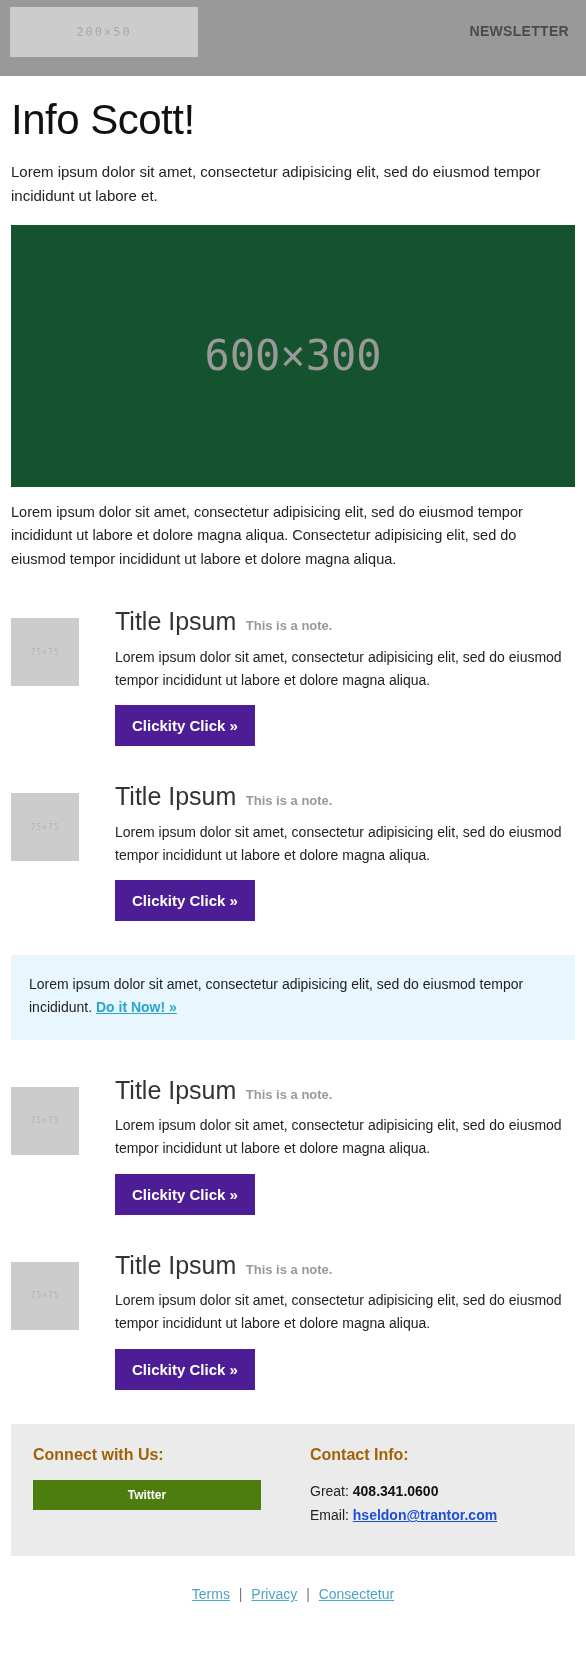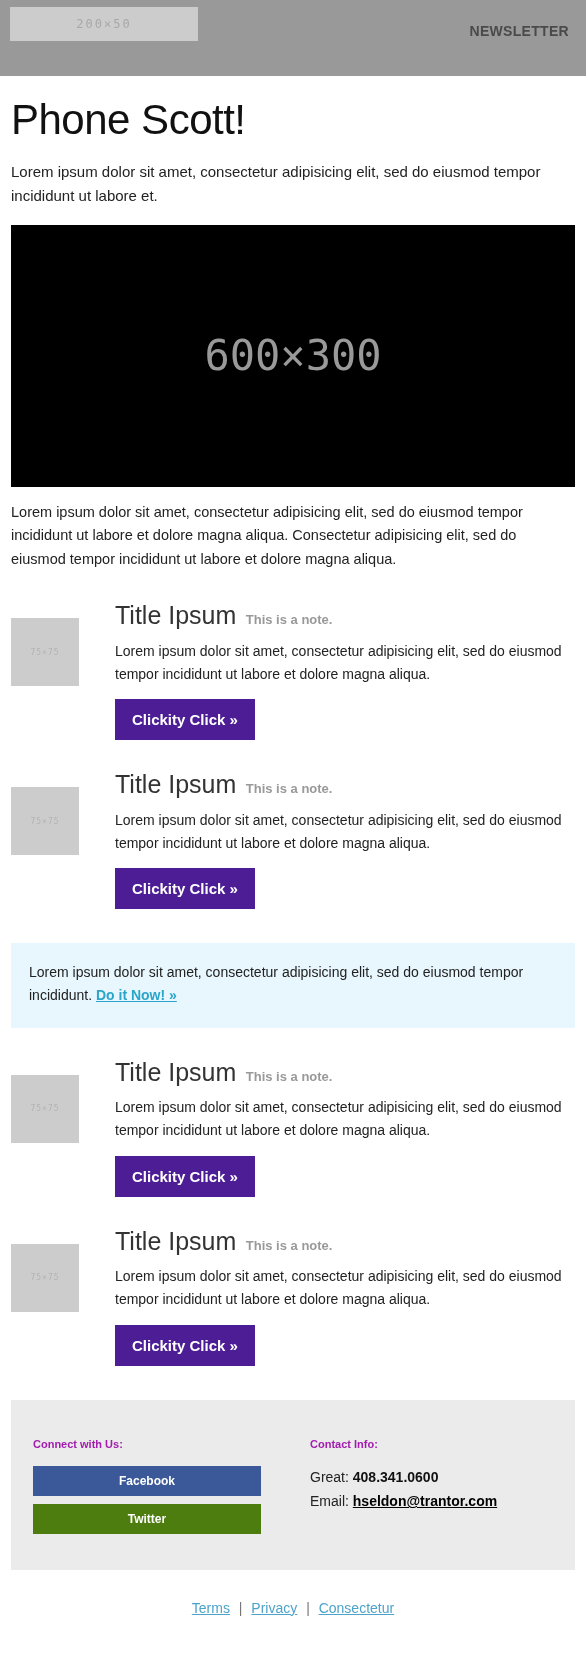--- a/index.html
+++ b/index.html
@@ -24,21 +24,21 @@
     background: #999999;
     height: 76px;
     padding: 0;
     position: relative;
     display: flex;
     align-items: flex-start;
     justify-content: space-between;
   }
   .logo-placeholder {
     width: 188px;
-    height: 34px;
+    height: 50px;
     margin: 7px 0 0 10px;
     background: #cccccc;
     display: flex;
     align-items: center;
     justify-content: center;
     color: #a8a8a8;
     font-size: 12px;
     letter-spacing: 2px;
     font-family: "DejaVu Sans Mono", monospace;
   }
@@ -65,21 +65,21 @@
   }
   p.lede {
     font-size: 15px;
     line-height: 1.62;
     margin: 0 0 16px 0;
     color: #222222;
   }
   .hero-image {
     width: 564px;
     height: 262px;
-    background: #000000;
+    background: #14532d;
     display: flex;
     align-items: center;
     justify-content: center;
     color: #999999;
     font-size: 42px;
     font-family: "DejaVu Sans Mono", monospace;
     margin-bottom: 14px;
   }
   p.body-copy {
     font-size: 14.5px;
@@ -106,21 +106,21 @@
     font-size: 8px;
     letter-spacing: 1px;
     font-family: "DejaVu Sans Mono", monospace;
     margin-top: 17px;
   }
   .article-body {
     padding-left: 36px;
     flex: 1;
   }
   .article-heading {
-    margin: 0 0 10px 0;
+    margin: 6px 0 10px 0;
     line-height: 1.15;
   }
   .article-title {
     font-size: 25px;
     font-weight: normal;
     color: #333333;
   }
   .article-note {
     font-size: 13px;
     color: #999999;
@@ -168,24 +168,24 @@
     padding: 22px 22px 28px 22px;
     display: flex;
   }
   .footer-col {
     flex: 1;
   }
   .footer-col.right {
     padding-left: 34px;
   }
   .footer-heading {
-    font-size: 11px;
-    font-weight: bold;
-    margin: 16px 0 16px 0;
-    color: #a21caf;
+    font-size: 16px;
+    font-weight: bold;
+    margin: 0 0 16px 0;
+    color: #a16207;
   }
   .social-btn {
     display: block;
     text-align: center;
     color: #ffffff;
     font-size: 12px;
     font-weight: bold;
     padding: 8px 0;
     margin-bottom: 8px;
     text-decoration: none;
@@ -195,21 +195,21 @@
   .social-twitter  { background: #4d7c0f; }
   .social-google   { background: #dd4b39; }
   .contact-line {
     font-size: 14px;
     line-height: 1.6;
     color: #222222;
     margin: 0 0 2px 0;
   }
   .contact-line b { color: #111111; }
   .contact-line a {
-    color: #000000;
+    color: #1d4ed8;
     font-weight: bold;
     text-decoration: underline;
   }
 
   
   .legal {
     text-align: center;
     padding: 30px 0 22px 0;
     font-size: 14px;
     color: #5fa9cd;
@@ -231,21 +231,21 @@
 
   <div class="header">
     <div class="logo-placeholder">
       <span>200×50</span>
     </div>
     <div class="header-title">NEWSLETTER</div>
   </div>
 
   <div class="content">
 
-    <h1 class="hero-title">Phone Scott!</h1>
+    <h1 class="hero-title">Info Scott!</h1>
 
     <p class="lede">Lorem ipsum dolor sit amet, consectetur adipisicing elit, sed do eiusmod tempor incididunt ut labore et.</p>
 
     <div class="hero-image">
       <span>600×300</span>
     </div>
 
     <p class="body-copy">Lorem ipsum dolor sit amet, consectetur adipisicing elit, sed do eiusmod tempor incididunt ut labore et dolore magna aliqua. Consectetur adipisicing elit, sed do eiusmod tempor incididunt ut labore et dolore magna aliqua.</p>
 
     <div class="article">
@@ -305,21 +305,20 @@
           <span class="article-note">This is a note.</span>
         </div>
         <p class="article-text">Lorem ipsum dolor sit amet, consectetur adipisicing elit, sed do eiusmod tempor incididunt ut labore et dolore magna aliqua.</p>
         <a class="btn" href="#">Clickity Click »</a>
       </div>
     </div>
 
     <div class="footer">
       <div class="footer-col left">
         <div class="footer-heading">Connect with Us:</div>
-        <a class="social-btn social-facebook" href="#">Facebook</a>
         <a class="social-btn social-twitter" href="#">Twitter</a>
       </div>
       <div class="footer-col right">
         <div class="footer-heading">Contact Info:</div>
         <p class="contact-line">
           <span>Great:</span>
           <b>408.341.0600</b>
         </p>
         <p class="contact-line">
           <span>Email:</span>

